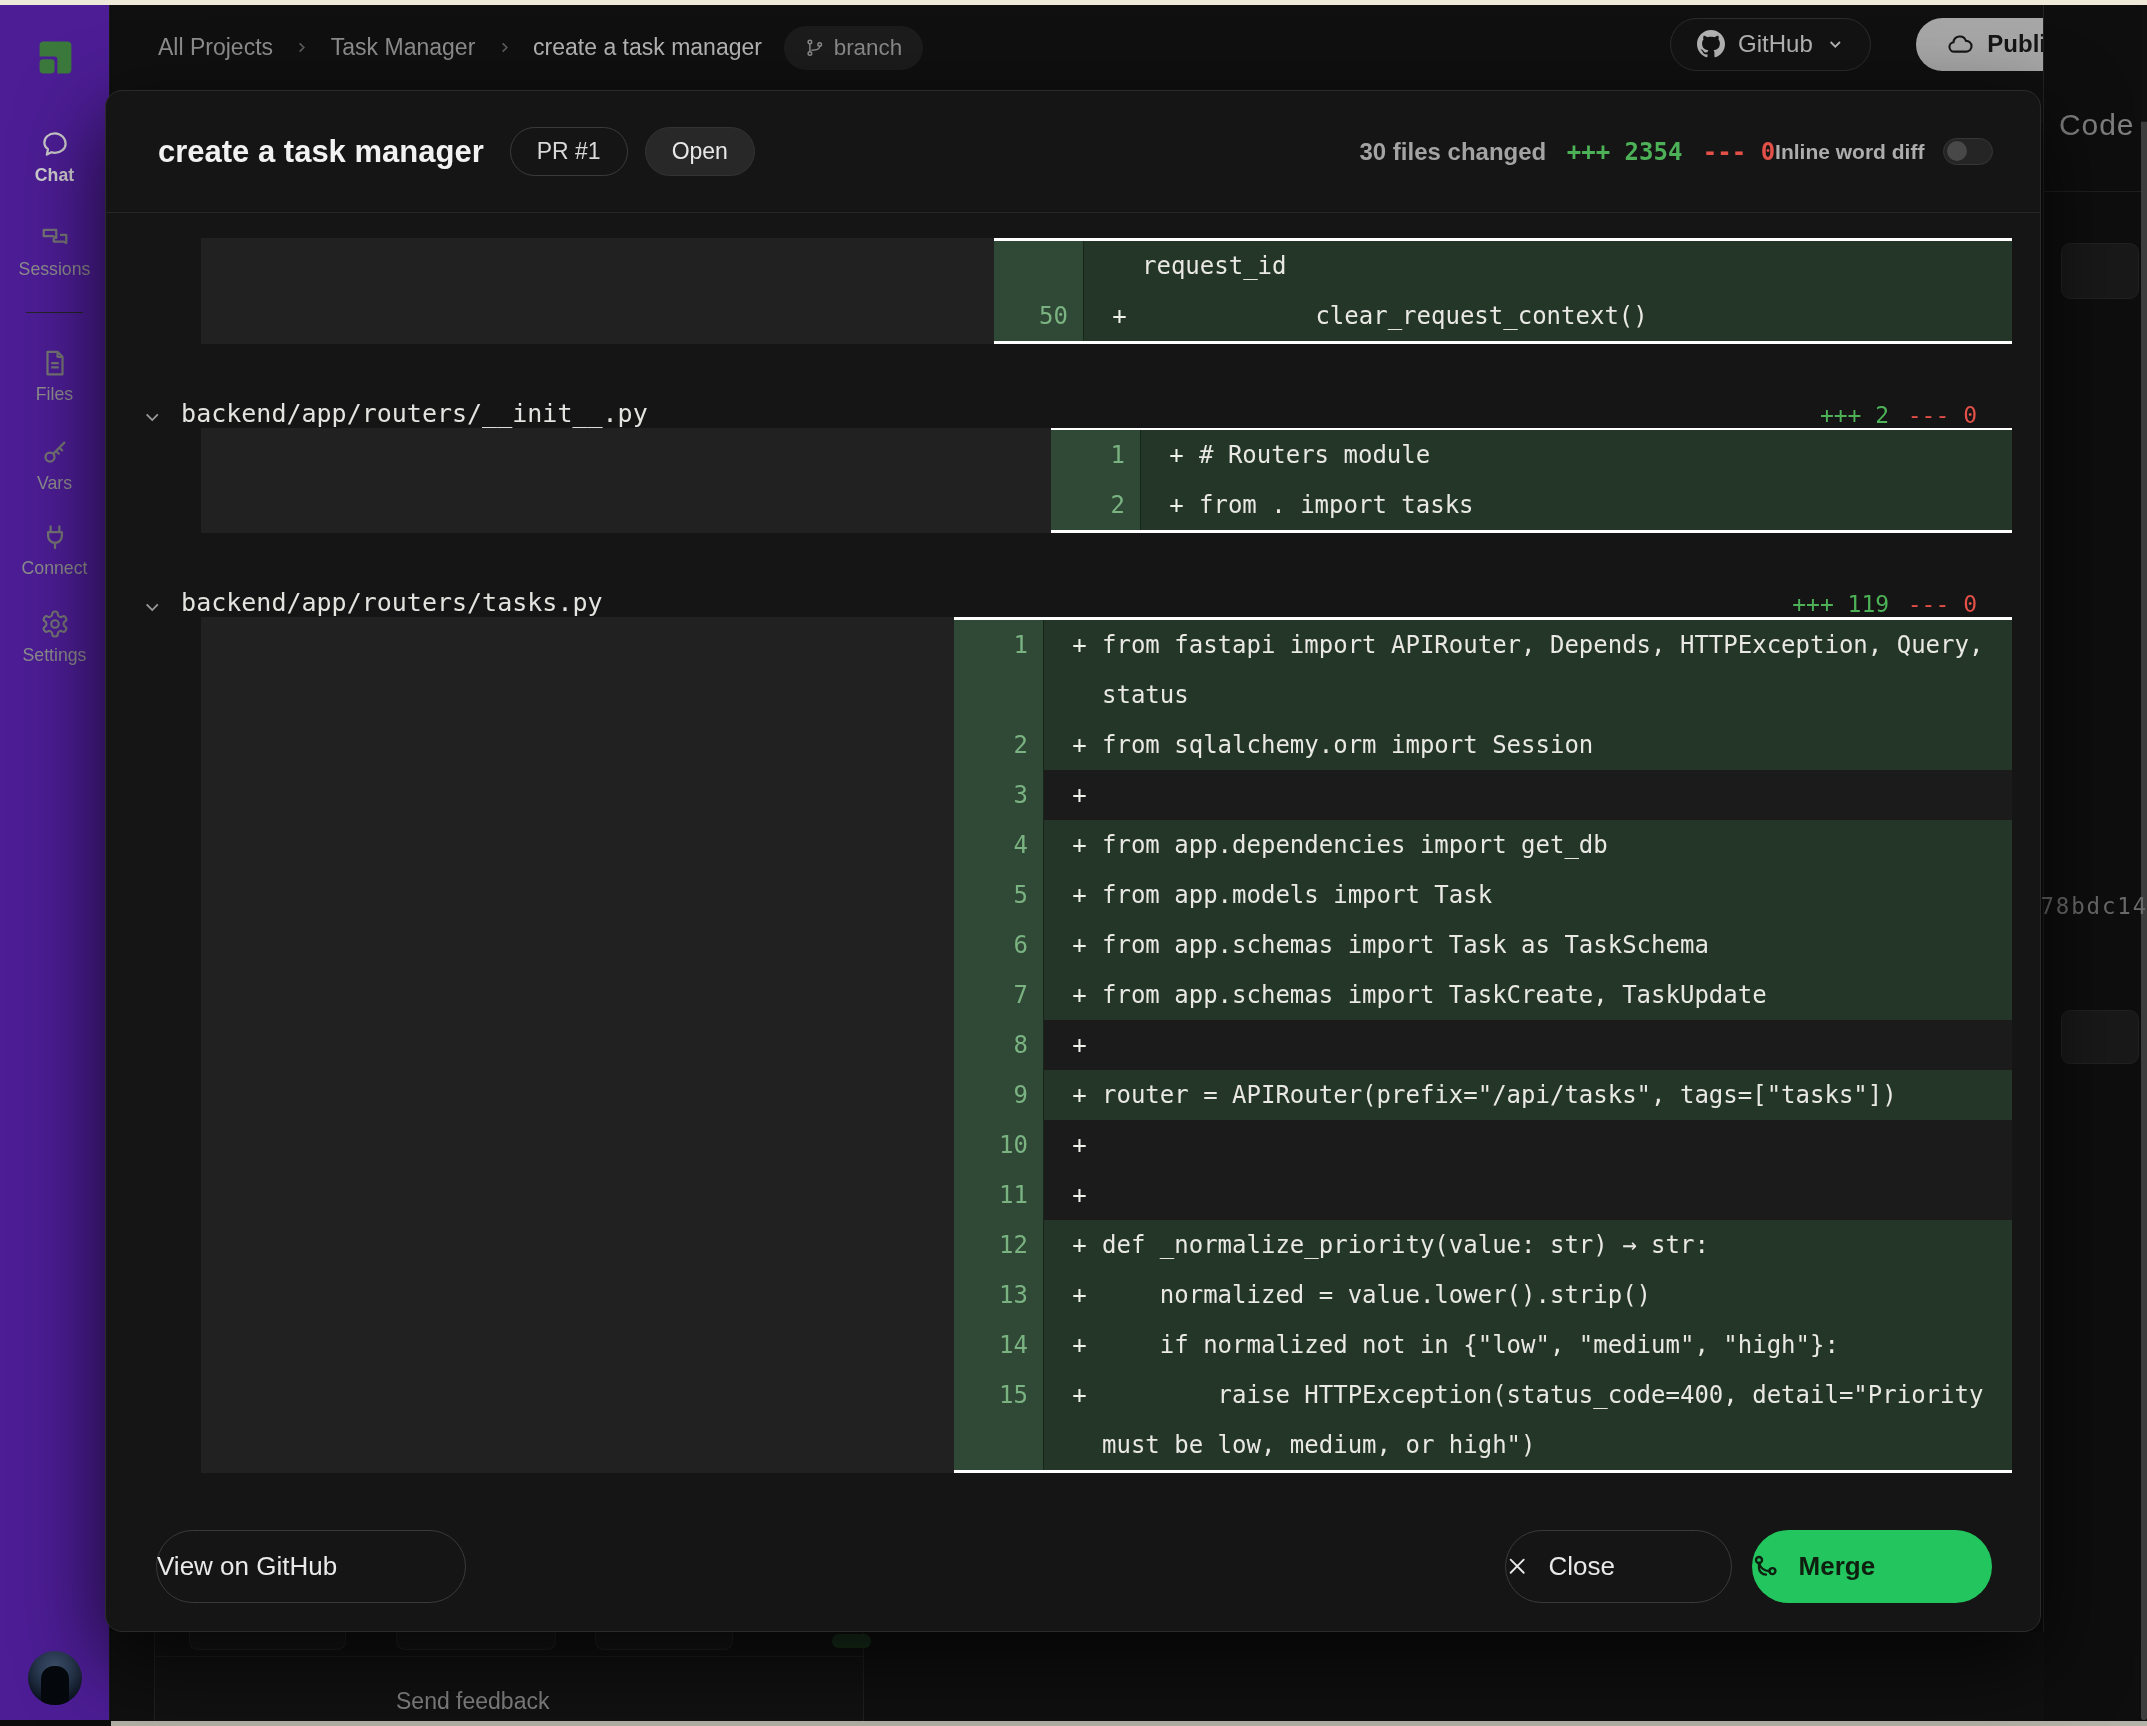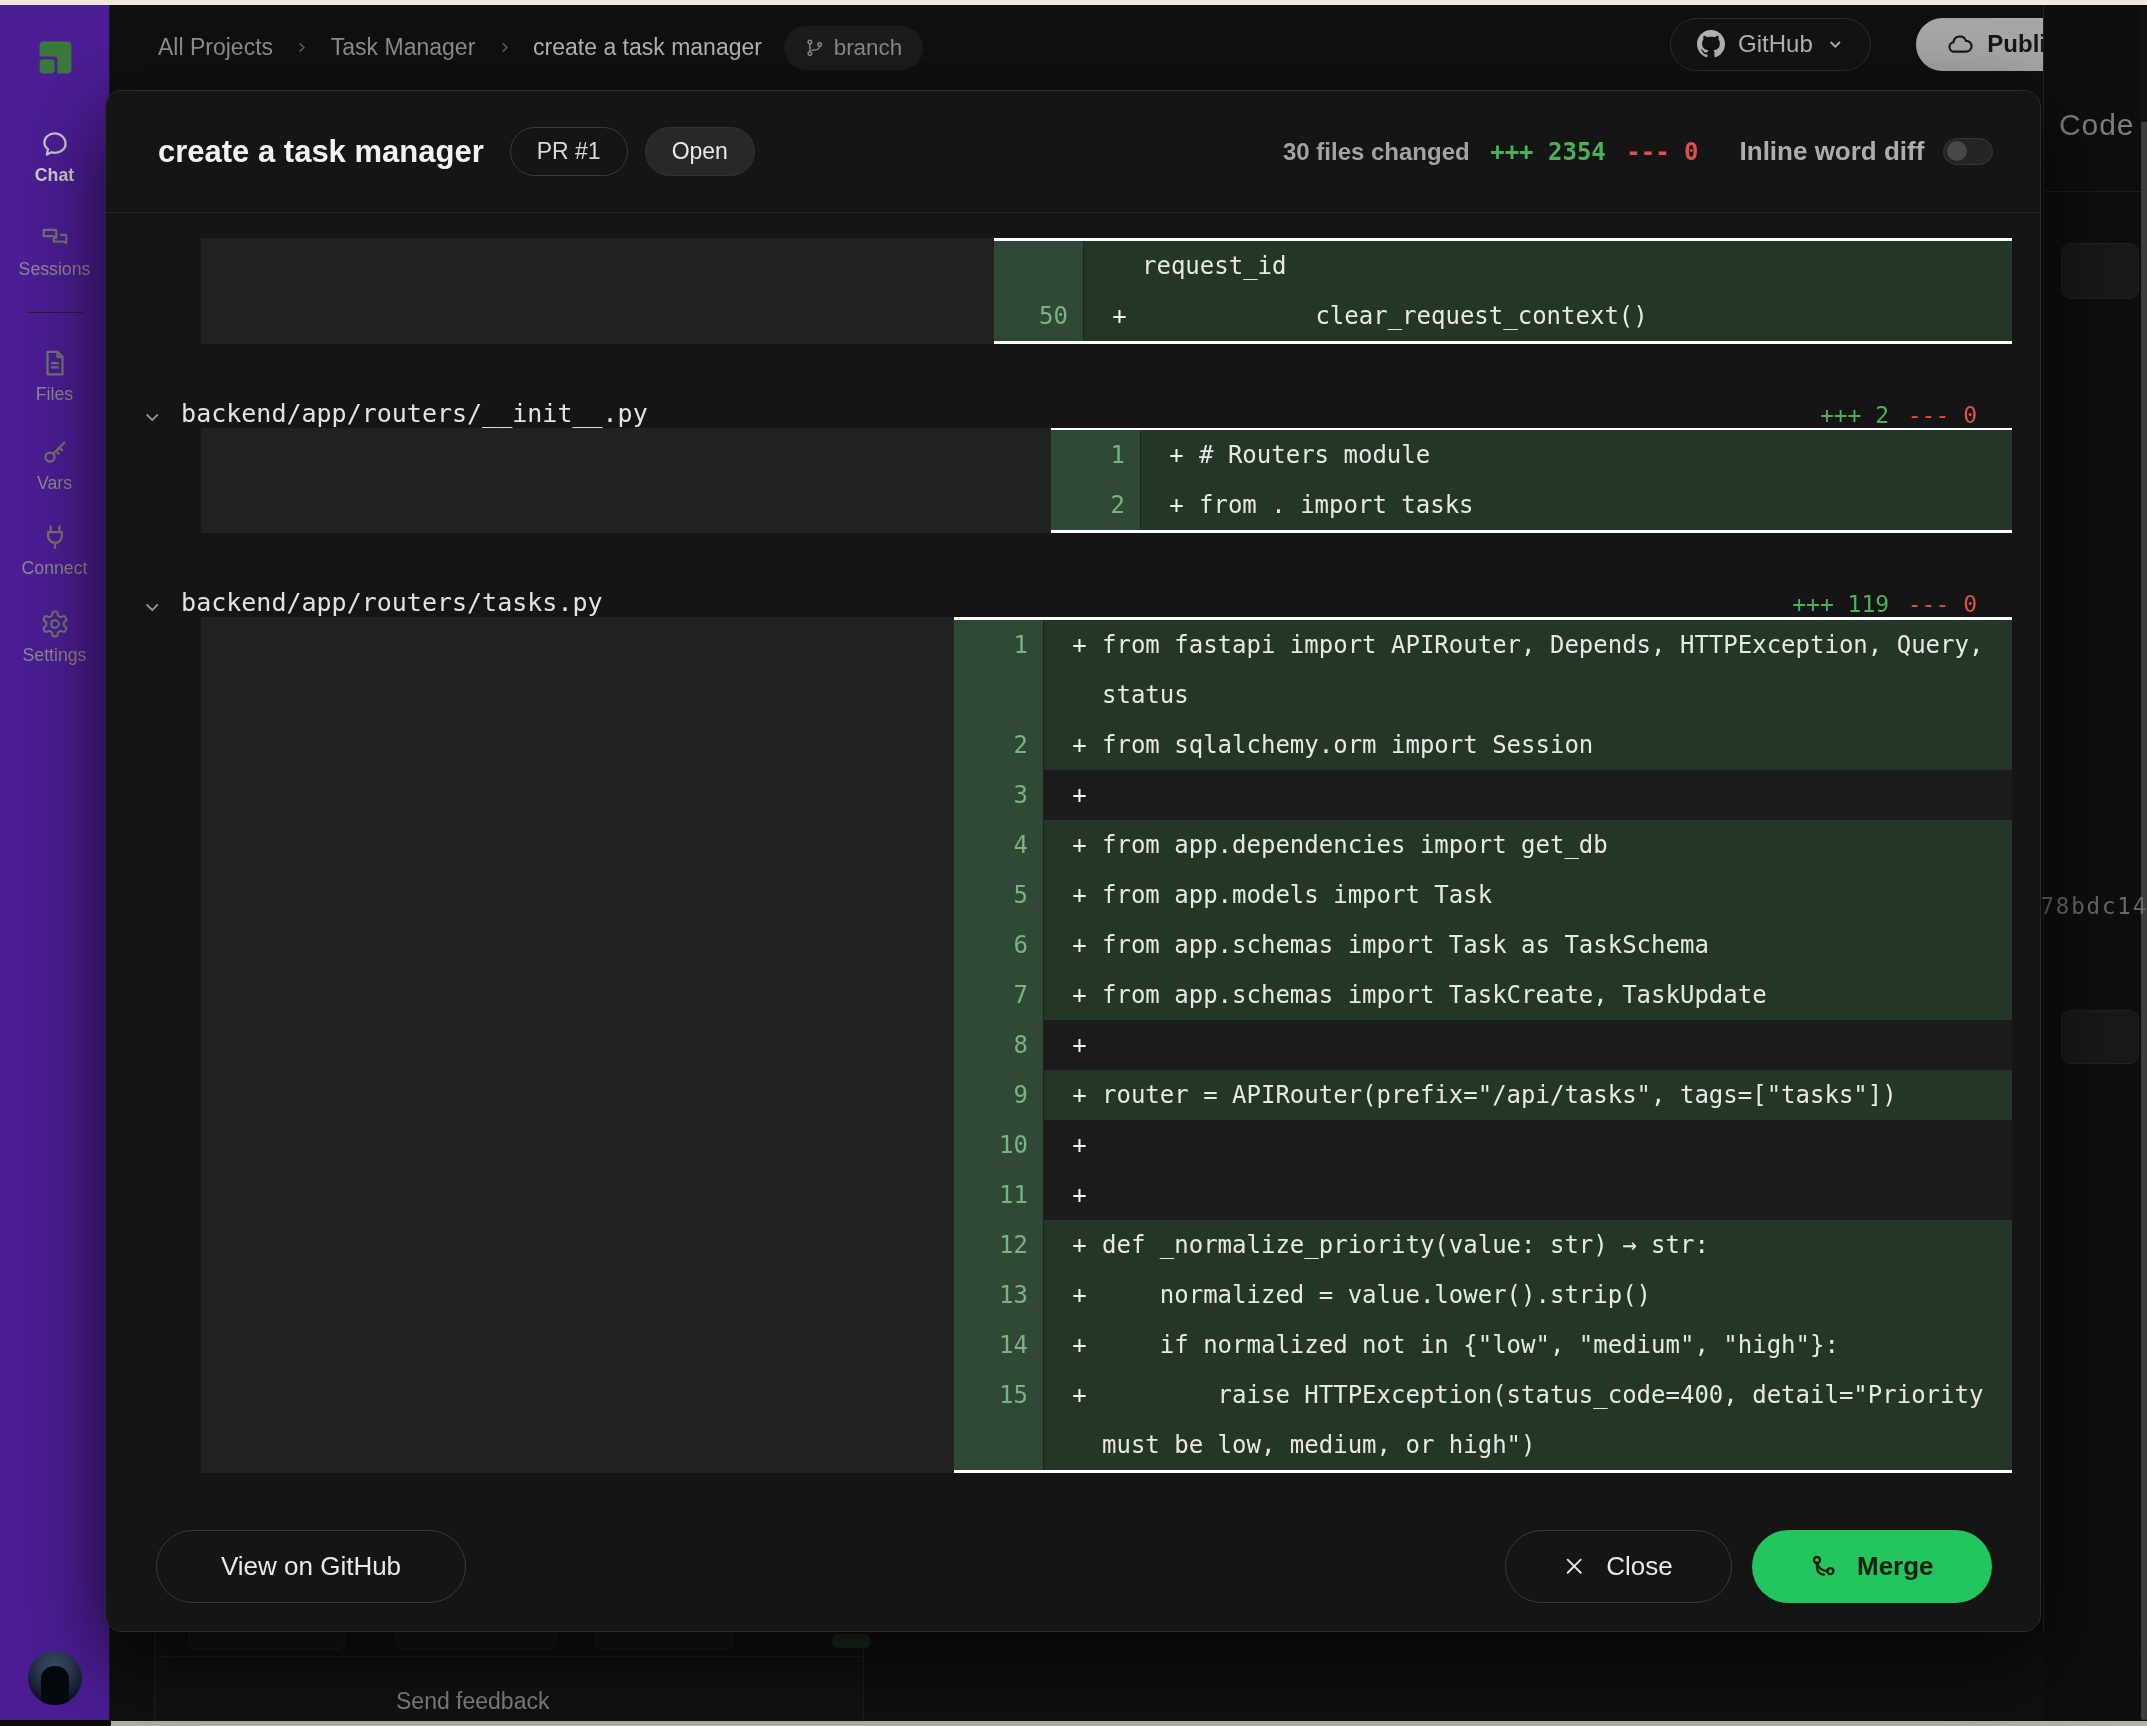--- a/index.html
+++ b/index.html
@@ -54,21 +54,21 @@
            box-shadow:0 28px 84px rgba(0,0,0,0.75); overflow:hidden; }
   .m-header { position:absolute; left:0; top:0; right:0; height:122px; border-bottom:0.9px solid #262626; display:flex; align-items:center; padding:0 47px 0 52px; }
   .m-title { font-size:31px; font-weight:bold; color:#f2f2f2; }
   .pill { height:49px; display:flex; align-items:center; padding:0 26px; border-radius:25px; font-size:23px; }
   .pr-pill { margin-left:26px; border:0.9px solid #3b3b3b; color:#d9d9d9; cursor:pointer; }
   .open-pill { margin-left:17px; background:#282828; border:0.9px solid #333; color:#e8e8e8; }
   .m-head-right { margin-left:auto; display:flex; align-items:center;font-weight:bold; }
   .files-changed { font-size:24px; color:#a3a3a3; }
   .adds { font-family:"DejaVu Sans Mono",monospace; font-size:24px; color:#4db157; margin-left:20.5px; }
   .dels { font-family:"DejaVu Sans Mono",monospace; font-size:24px; color:#e25048; margin-left:20.5px; }
-  .toggle-label { font-size:26px; color:#adadad; margin-left:41px; }
+  .toggle-label { font-size:21px; color:#adadad; }
   .toggle { margin-left:18.6px; width:50px; height:27px; border-radius:14px; background:#252525; border:0.9px solid #363636; position:relative; cursor:pointer; }
   .toggle .knob { position:absolute; left:2.8px; top:1.9px; width:20.5px; height:20.5px; border-radius:50%; background:#484848; }
 
   
   .m-body { position:absolute; left:0; top:122px; right:0; bottom:104px; overflow:hidden; }
   .file-header { height:84px; display:flex; align-items:flex-end; padding:0 63px 0 36px; }
   .fh-chev { width:20.5px; height:20.5px; color:#9a9a9a; margin-right:18.6px; flex:0 0 auto; cursor:pointer; }
   .fh-path { font-family:"DejaVu Sans Mono",monospace; font-size:25px; color:#e3e3e0; }
   .fh-stats { margin-left:auto; display:flex; gap:18.6px; font-family:"DejaVu Sans Mono",monospace; font-size:23px; }
   .fh-adds { color:#4db157; } .fh-dels { color:#e25048; }
@@ -81,21 +81,21 @@
          font-family:"DejaVu Sans Mono",monospace; font-size:24px; line-height:50px; }
   .codecell { flex:1; border-left:1.9px solid #17261b; padding-left:17px; overflow:hidden; }
   .drow.add .codecell { background:#243627; }
   .drow.empty .codecell { background:#1b1b1c; }
   .cl { display:flex; line-height:50px; font-family:"DejaVu Sans Mono",monospace; font-size:24px; color:#e9e8e4; white-space:pre; }
   .cl .sign { flex:0 0 41px; padding-left:11.2px; color:#eef0ea; }
   .cl .ctext { white-space:pre; }
 
   
   .m-footer { position:absolute; left:50px; right:48px; bottom:27px; height:75px; display:flex; align-items:center; }
-  .btn { height:73px; display:flex; align-items:center; justify-content:center; border-radius:37px; font-size:26px; cursor:pointer; }
+  .btn { height:73px; display:flex; align-items:center; border-radius:37px; font-size:26px; cursor:pointer; }
   .btn-outline { border:0.9px solid #3a3a3a; color:#e9e9e9; background:transparent; }
   .view-gh { width:310px; }
   .close-btn { margin-left:auto; width:227px; gap:20.5px; }
   .merge-btn { margin-left:20.5px; width:240px; gap:18.6px; background:#22c55e; color:#0e1f10; font-weight:bold; }
   .x-ico { width:22.4px; height:22.4px; }
   .merge-ico { width:28px; height:28px; }
 </style>
 </head>
 <body>
 

